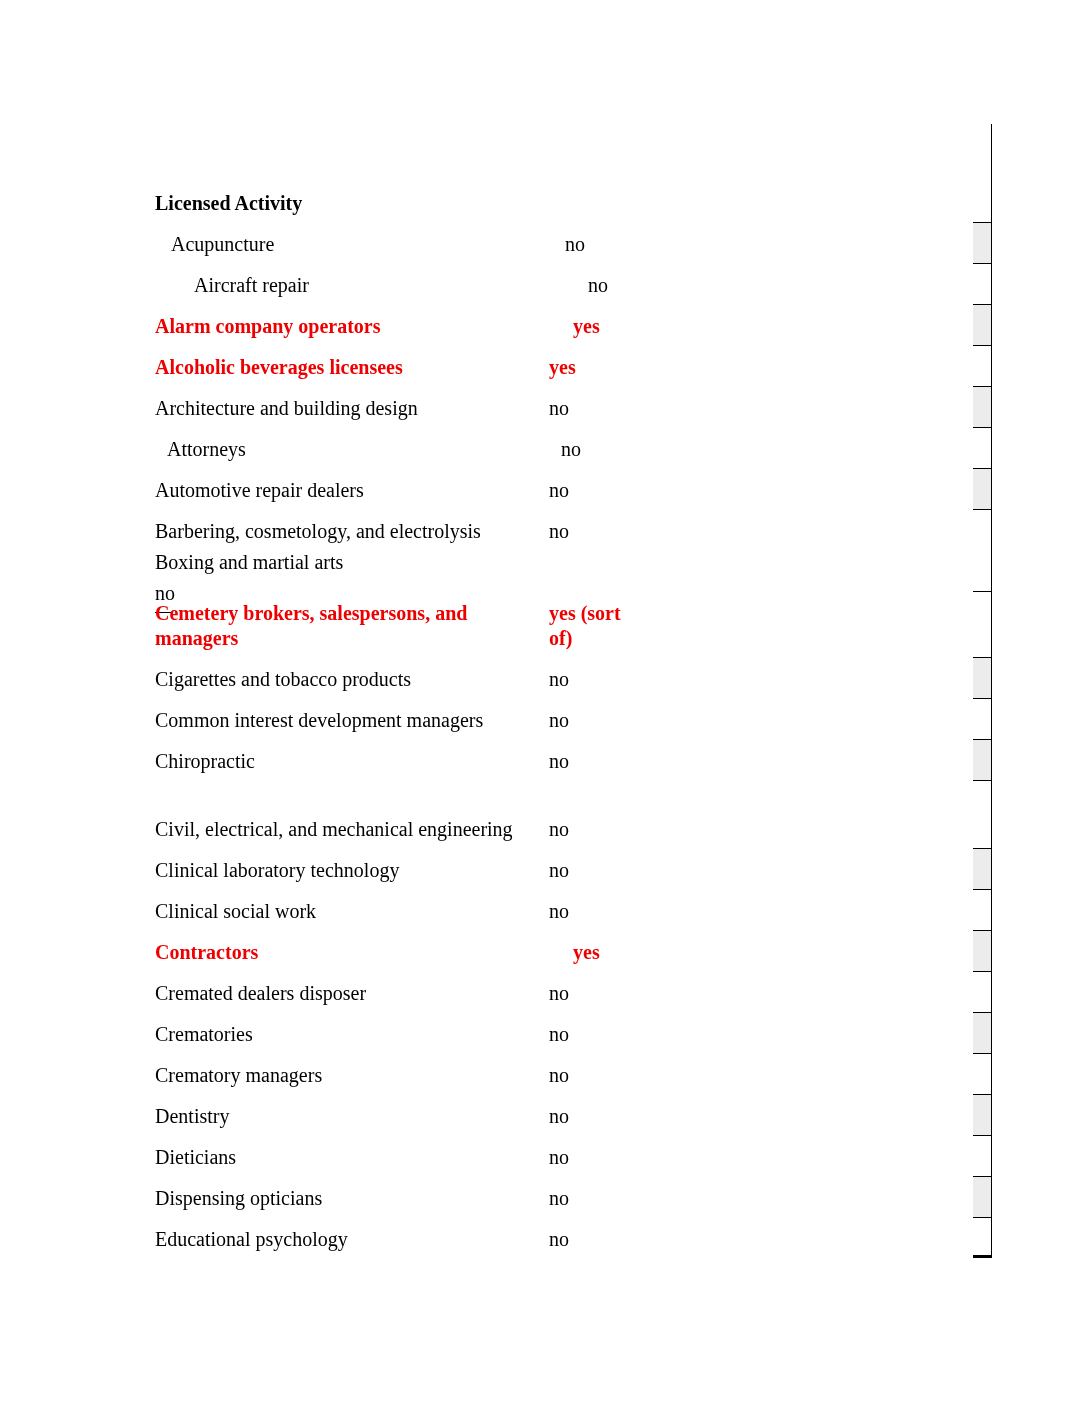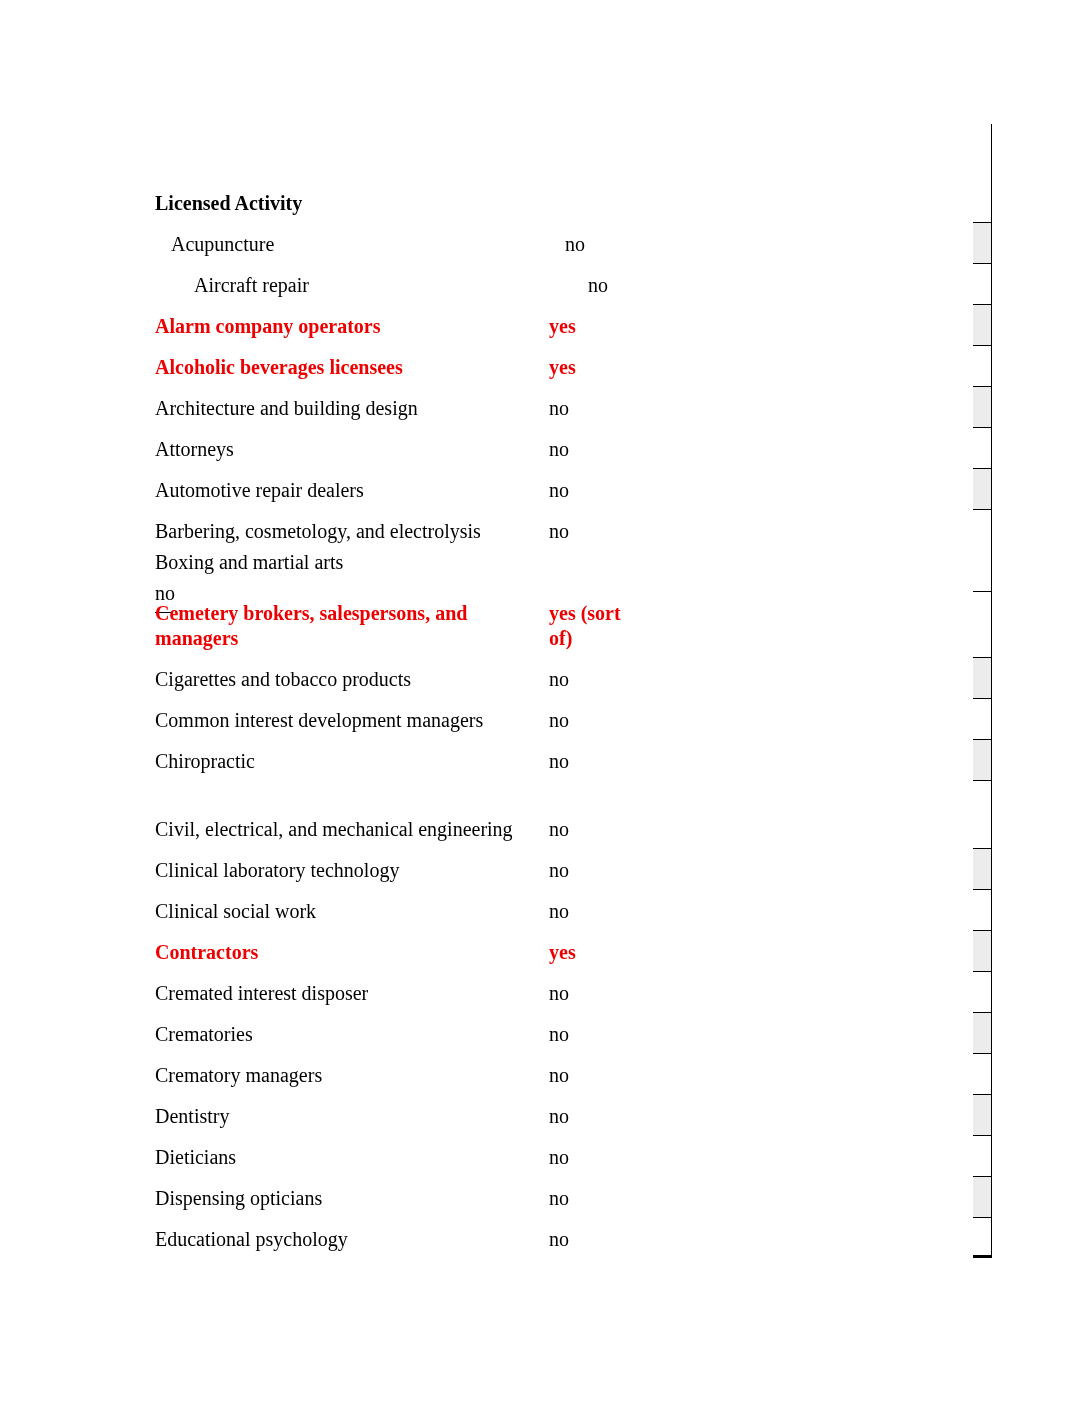--- a/index.html
+++ b/index.html
@@ -64,39 +64,39 @@
         <div class="cell c2">no</div>
         <div class="sp"></div>
         <div class="sliver shaded"></div>
       </div>
       <div class="row" style="height: 41px; margin-left: 39px;">
         <div class="cell c1">Aircraft repair</div>
         <div class="cell c2">no</div>
         <div class="sp"></div>
         <div class="sliver"></div>
       </div>
-      <div class="row" style="height: 41px;">
+      <div class="row" style="height: 41px; gap: 24px;">
         <div class="cell c1 red">Alarm company operators</div>
         <div class="cell c2 red">yes</div>
         <div class="sp"></div>
         <div class="sliver shaded"></div>
       </div>
       <div class="row" style="height: 41px;">
         <div class="cell c1 red">Alcoholic beverages licensees</div>
         <div class="cell c2 red">yes</div>
         <div class="sp"></div>
         <div class="sliver"></div>
       </div>
       <div class="row" style="height: 41px;">
         <div class="cell c1">Architecture and building design</div>
         <div class="cell c2">no</div>
         <div class="sp"></div>
         <div class="sliver shaded"></div>
       </div>
-      <div class="row" style="height: 41px;">
+      <div class="row" style="height: 41px; margin-left: 12px;">
         <div class="cell c1">Attorneys</div>
         <div class="cell c2">no</div>
         <div class="sp"></div>
         <div class="sliver"></div>
       </div>
       <div class="row" style="height: 41px;">
         <div class="cell c1">Automotive repair dealers</div>
         <div class="cell c2">no</div>
         <div class="sp"></div>
         <div class="sliver shaded"></div>
@@ -148,28 +148,28 @@
         <div class="cell c2">no</div>
         <div class="sp"></div>
         <div class="sliver shaded"></div>
       </div>
       <div class="row" style="height: 41px;">
         <div class="cell c1">Clinical social work</div>
         <div class="cell c2">no</div>
         <div class="sp"></div>
         <div class="sliver"></div>
       </div>
-      <div class="row" style="height: 41px;">
+      <div class="row" style="height: 41px; gap: 24px;">
         <div class="cell c1 red">Contractors</div>
         <div class="cell c2 red">yes</div>
         <div class="sp"></div>
         <div class="sliver shaded"></div>
       </div>
       <div class="row" style="height: 41px;">
-        <div class="cell c1">Cremated interest disposer</div>
+        <div class="cell c1">Cremated dealers disposer</div>
         <div class="cell c2">no</div>
         <div class="sp"></div>
         <div class="sliver"></div>
       </div>
       <div class="row" style="height: 41px;">
         <div class="cell c1">Crematories</div>
         <div class="cell c2">no</div>
         <div class="sp"></div>
         <div class="sliver shaded"></div>
       </div>

